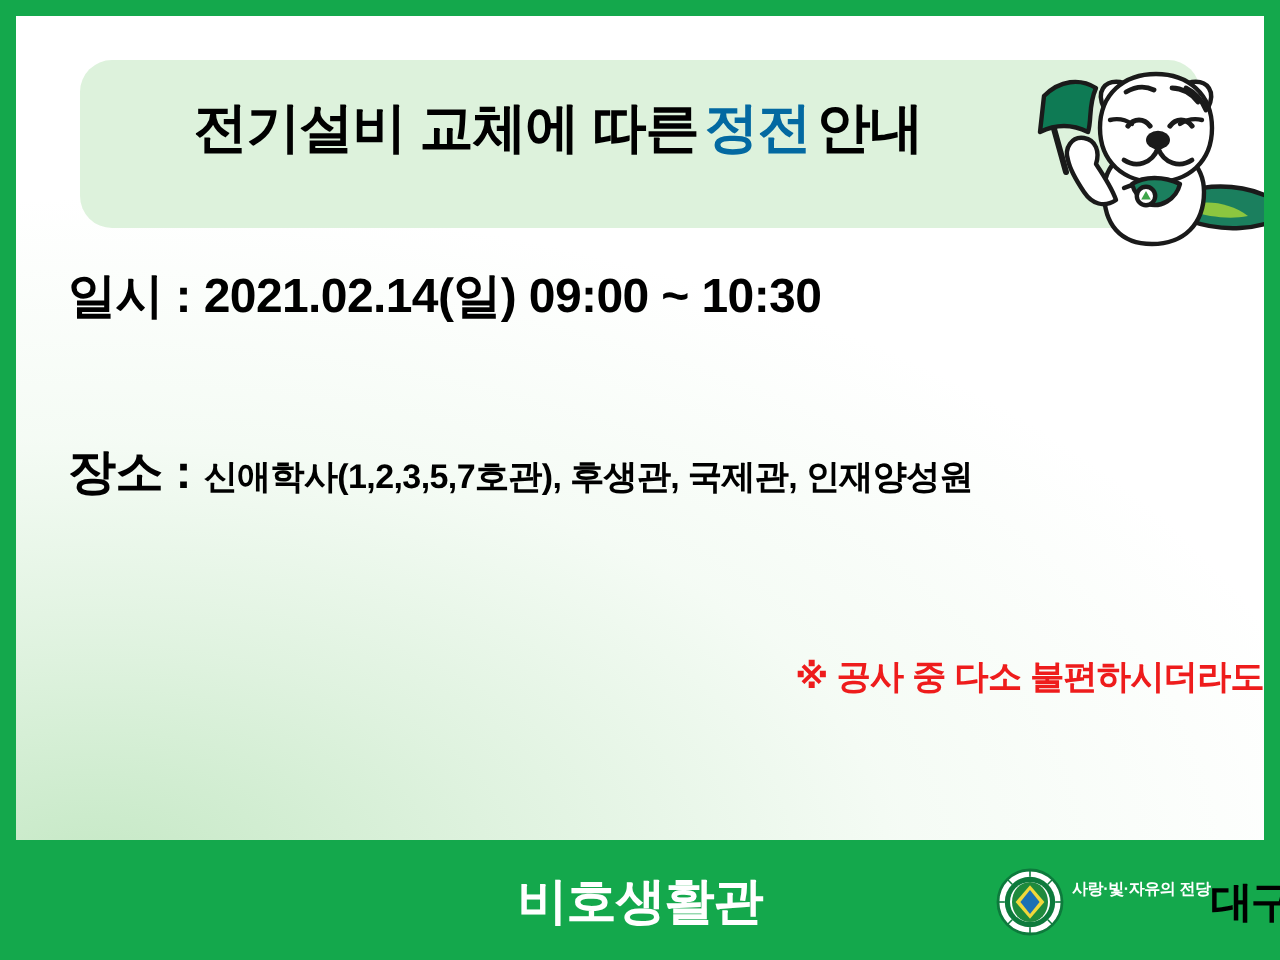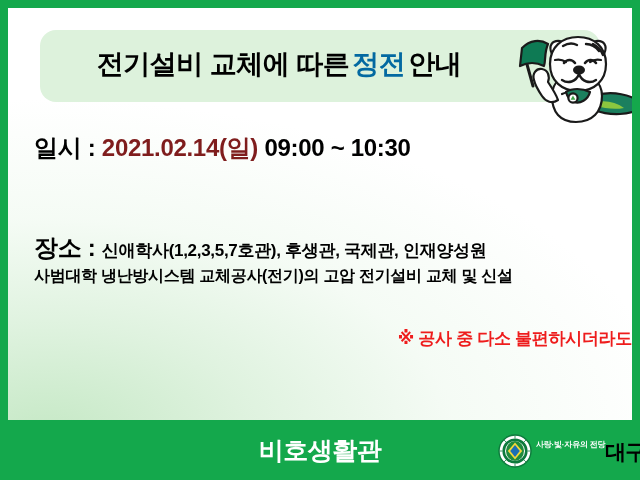--- a/index.html
+++ b/index.html
@@ -53,21 +53,21 @@
     pointer-events: none;
     z-index: 0;
   }
 
   
   #title-box {
     position: absolute;
     left: 32px;
     top: 22px;
     width: 560px;
-    height: 72px;
+    height: 84px;
     background: #ddf2dc;
     border-radius: 16px;
     z-index: 2;
   }
   #title-text {
     position: absolute;
     left: 0;
     top: 0;
     width: 478px;
     height: 68px;
@@ -113,29 +113,28 @@
   }
 
   
   #date-line {
     left: 26px;
     top: 124px;
     font-size: 24px;
     font-weight: bold;
     letter-spacing: -0.3px;
   }
-  #date-line .red { color: #7f1d1d; }
+  #date-line .red { color: #000000; }
 
   
   #place-line {
     left: 26px;
     top: 212px;
     font-weight: bold;
     letter-spacing: -0.3px;
-    margin-top: 12px;
   }
   #place-line .big { font-size: 24px; }
   #place-line .small { font-size: 17px; }
 
   
   #detail-line {
     left: 26px;
     top: 258px;
     font-size: 16px;
     font-weight: bold;
@@ -226,21 +225,20 @@
     <div id="body-block">
 
       <div class="line" id="date-line">
         <span>일시 : </span><span class="red">2021.02.14(일)</span><span> 09:00 ~ 10:30</span>
       </div>
 
       <div class="line" id="place-line">
         <span class="big">장소 : </span><span class="small">신애학사(1,2,3,5,7호관), 후생관, 국제관, 인재양성원</span>
       </div>
 
-      <div class="line" id="detail-line">사범대학 냉난방시스템 교체공사(전기)의 고압 전기설비 교체 및 신설</div>
 
       <div id="notice-block">
         <div>※ 공사 중 다소 불편하시더라도</div>
       </div>
 
     </div>
 
     <div id="title-box">
       <div id="title-text">
         <span>전기설비 교체에 따른 </span>

